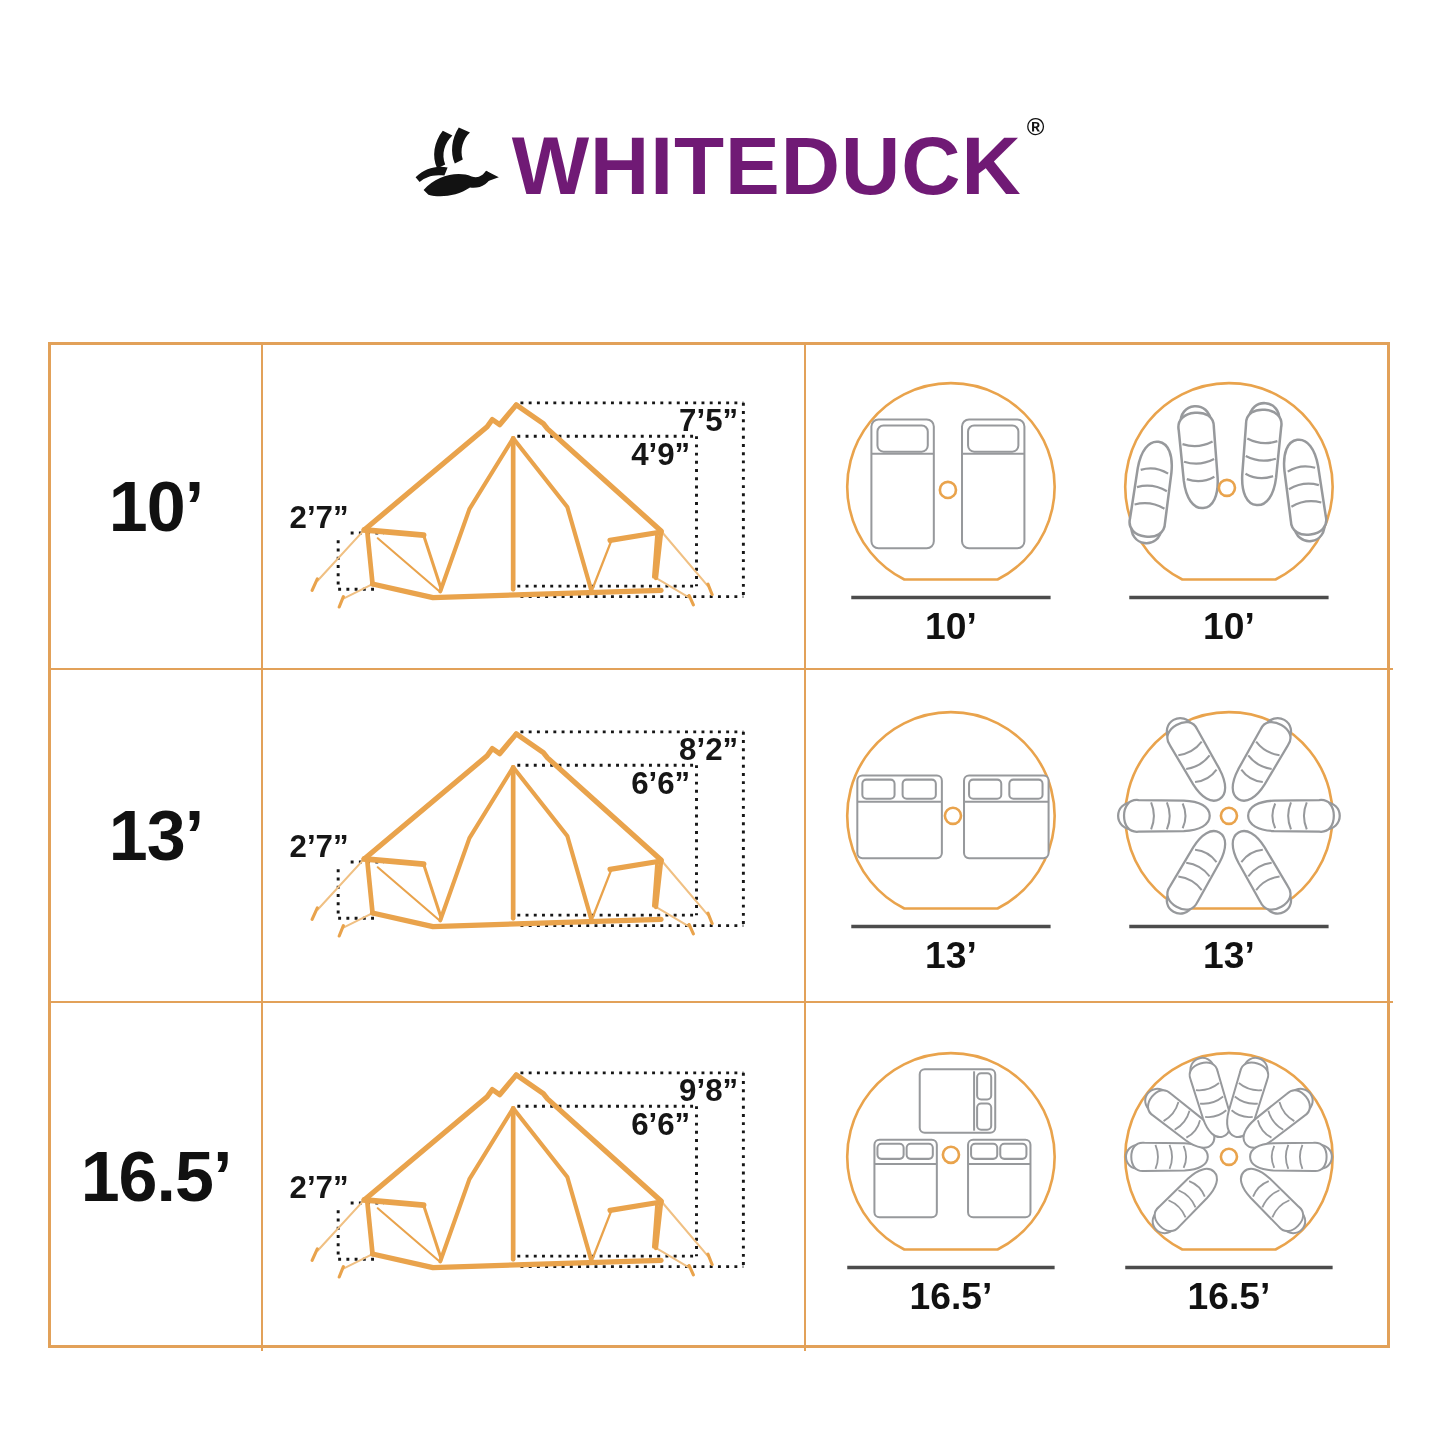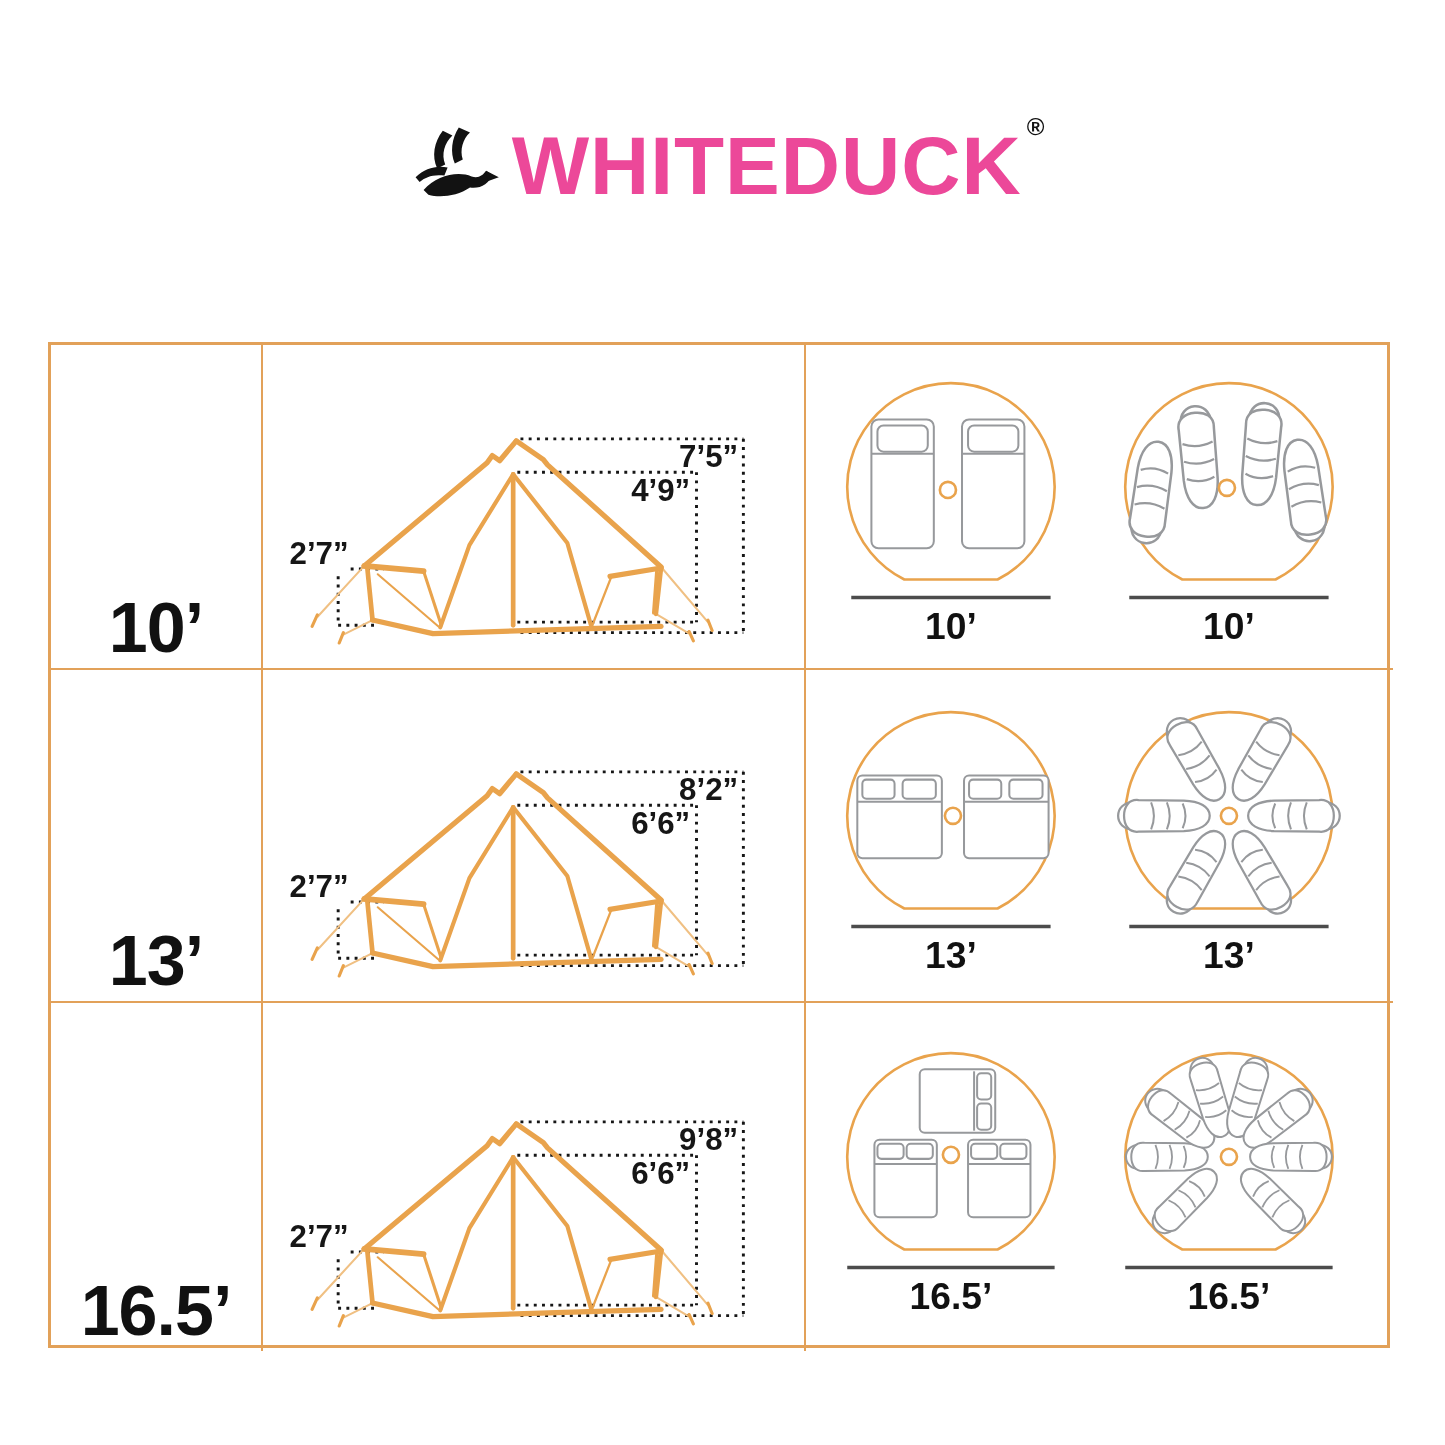--- a/index.html
+++ b/index.html
@@ -8,32 +8,32 @@
     font-family:"Liberation Sans",sans-serif;color:#161616;
   }
   
   .logo{
     position:absolute;left:0;top:118px;width:1445px;
     display:flex;align-items:center;justify-content:center;gap:10px;
   }
   .logo svg.duck{width:96px;height:96px;flex:0 0 auto;}
   .wordmark-wrap{position:relative;display:flex;align-items:flex-start;}
   .wordmark{
-    font-size:82px;font-weight:800;letter-spacing:1px;color:#ec4899;line-height:1;
+    font-size:82px;font-weight:800;letter-spacing:1px;color:#701a75;line-height:1;
   }
   .regmark{font-size:24px;font-weight:700;position:relative;top:-12px;left:5px;color:#121212;}
   
   .size-table{
     position:absolute;left:48px;top:342px;width:1342px;height:1006px;
     display:grid;grid-template-columns:212px 543px 587px;grid-template-rows:325px 333px 348px;
     border:3px solid #E2A159;box-sizing:border-box;background:#fff;
   }
   .cell{
     border-right:2px solid #E2A159;border-bottom:2px solid #E2A159;
-    display:flex;align-items:flex-end;justify-content:center;box-sizing:border-box;
+    display:flex;align-items:center;justify-content:center;box-sizing:border-box;
     overflow:hidden;
   }
   .cell.col3{border-right:none;}
   .cell.row3{border-bottom:none;}
   .size-label{
     font-size:70px;font-weight:800;color:#111;letter-spacing:-1px;
   }
   svg.tent{width:500px;height:250px;}
   .plans{display:flex;align-items:center;justify-content:center;gap:26px;width:100%;}
   svg.plan{width:252px;height:302px;}

